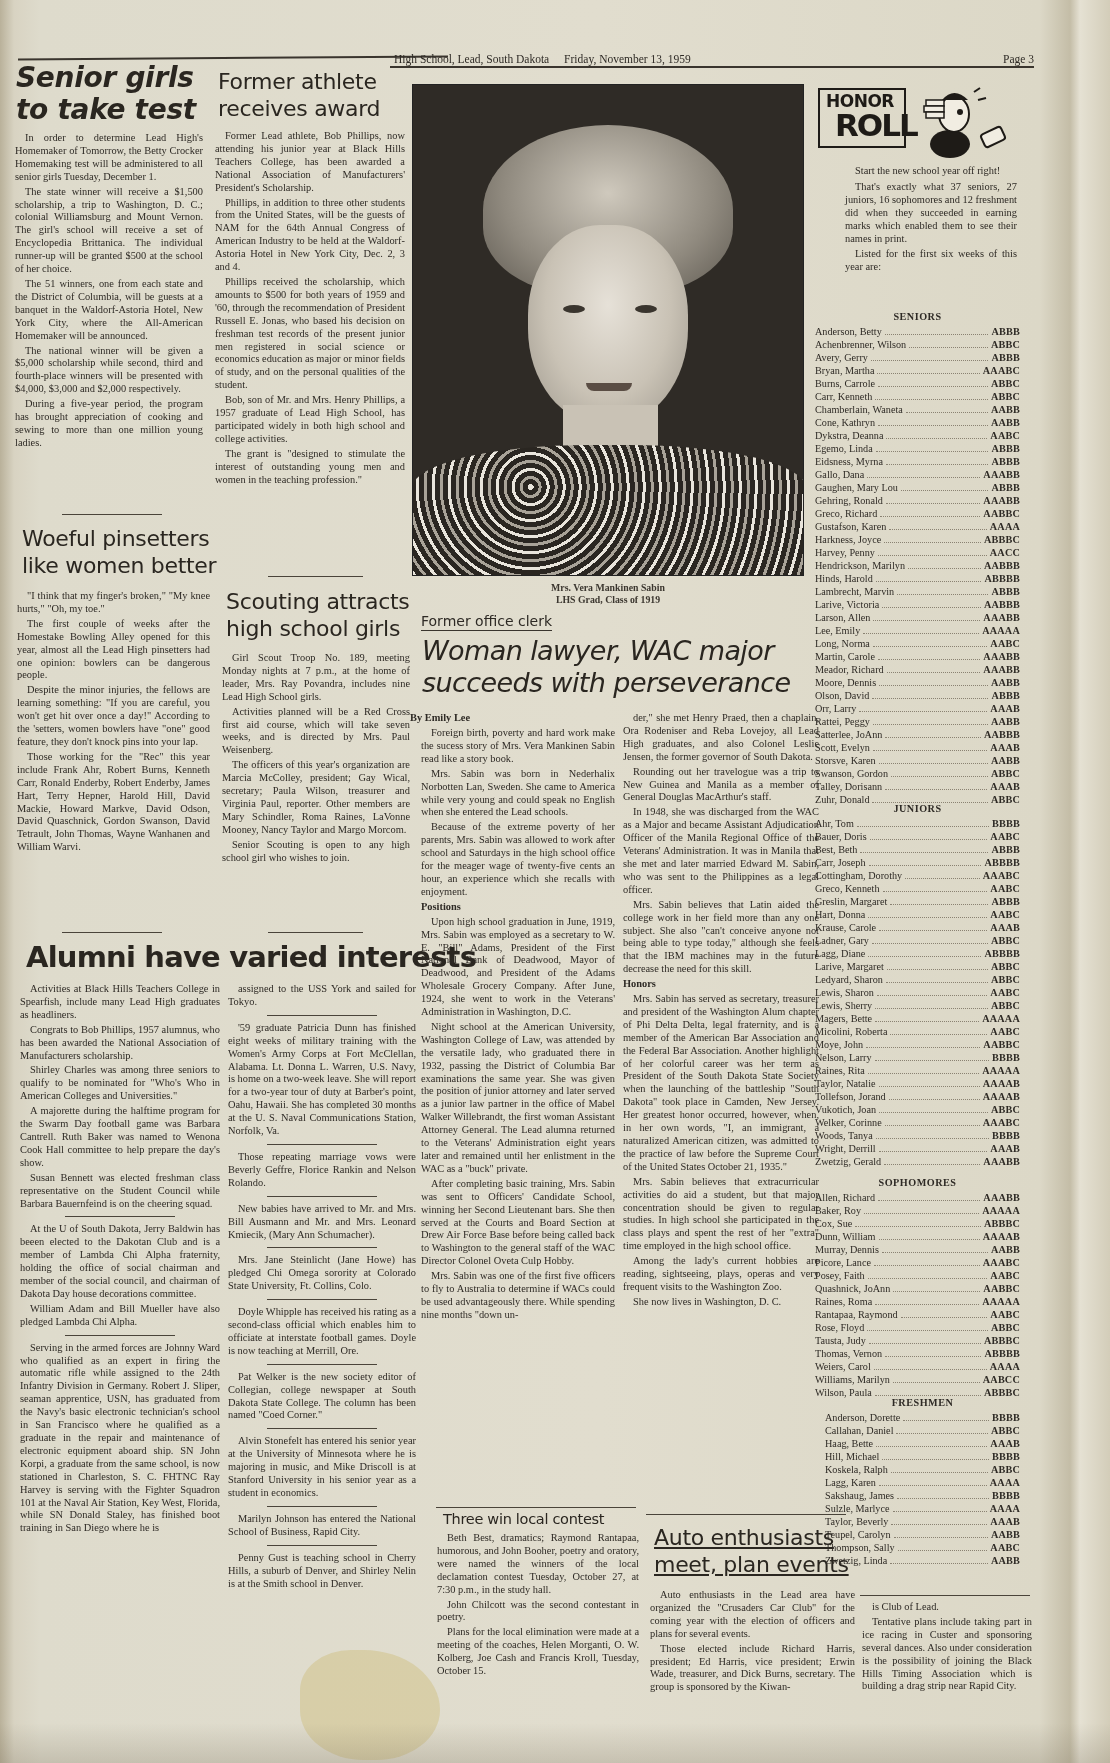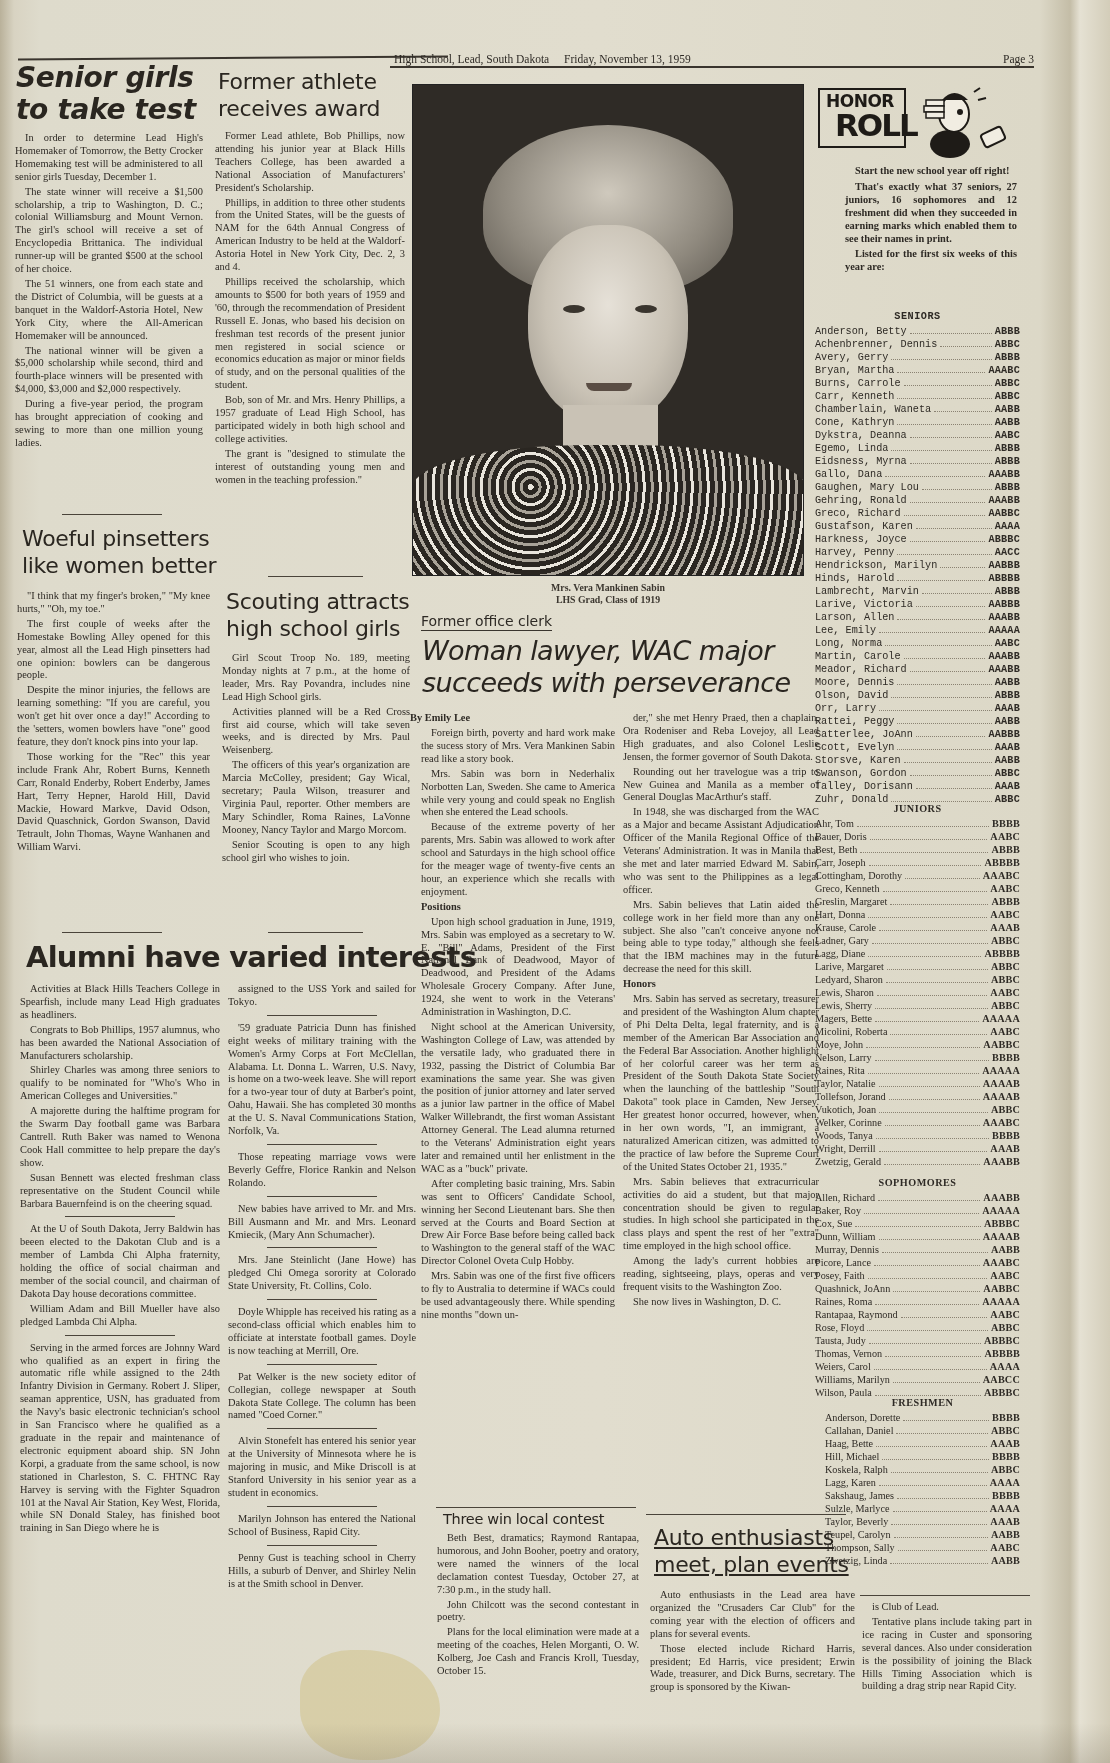--- a/index.html
+++ b/index.html
@@ -50,21 +50,21 @@
   .caption { position:absolute; left:412px; top:582px; width:392px; text-align:center; font-size:9.8px; font-weight:bold; line-height:12px; color:#3b362f; }
 
   .kicker { position:absolute; left:421px; top:613px; font-family:"DejaVu Sans", sans-serif; font-size:14px; color:#2e2a25; border-bottom:1px solid #3a352e; padding-bottom:1px; }
 
   .honor-box { position:absolute; left:818px; top:88px; width:88px; height:60px; border:2px solid #1e1b17; font-family:"DejaVu Sans", sans-serif; font-weight:bold; color:#1e1b17; line-height: 1; }
   .honor-box .h1 { position:absolute; left:6px; top:3px; font-size:17px; letter-spacing:-0.5px;text-align:center; }
   .honor-box .h2 { position:absolute; left:15px; top:20px; font-size:31px; letter-spacing:-2px; }
   .cartoon { position:absolute; left:912px; top:82px; width:100px; height:80px; }
 
   .honor-col { position:absolute; left:845px; top:165px; width:172px; font-size:10.4px; line-height:12.9px; text-align: justify; }
-  .honor-col p { text-indent: 10px; margin-bottom: 3px; font-weight: bold; }
+  .honor-col p { text-indent: 10px; margin-bottom: 3px; }
   .roll { position:absolute; left:815px; width:205px; font-size:10.2px; line-height:13px; }
   .roll .section-title { text-align:center; font-weight:bold; font-size:10.2px; letter-spacing:0.5px; margin: 2px 0 2px; }
   .roll .entry { display:flex; align-items:baseline; white-space:nowrap; }
   .roll .entry .nm { flex: 0 0 auto; }
   .roll .entry .dots { flex: 1 1 auto; border-bottom: 1px dotted #8a8272; margin: 0 3px 3px; height: 1px; }
   .roll .entry .gr { flex: 0 0 auto; font-weight: bold; letter-spacing: 0.2px; }
 
   .tape { position:absolute; border-radius: 40% 60% 50% 50%; background: rgba(200, 180, 100, 0.35); }
 </style>
 </head>
@@ -249,29 +249,29 @@
     <line x1="62" y1="10" x2="68" y2="6" stroke="#1e1b17" stroke-width="2"></line>
     <line x1="66" y1="18" x2="74" y2="16" stroke="#1e1b17" stroke-width="2"></line>
   </svg>
 
   <div class="honor-col">
       <p>Start the new school year off right!</p>
       <p>That's exactly what 37 seniors, 27 juniors, 16 sophomores and 12 freshment did when they succeeded in earning marks which enabled them to see their names in print.</p>
       <p>Listed for the first six weeks of this year are:</p>
     </div>
 
-  <div class="roll" id="roll-seniors" style="top:308px;font-family:Liberation Mono, monospace;">
+  <div class="roll" id="roll-seniors" style="top:308px;">
       <div class="section-title">SENIORS</div>
       <div class="entry">
         <span class="nm">Anderson, Betty</span>
         <span class="dots"></span>
         <span class="gr">ABBB</span>
       </div>
       <div class="entry">
-        <span class="nm">Achenbrenner, Dennis</span>
+        <span class="nm">Achenbrenner, Wilson</span>
         <span class="dots"></span>
         <span class="gr">ABBC</span>
       </div>
       <div class="entry">
         <span class="nm">Avery, Gerry</span>
         <span class="dots"></span>
         <span class="gr">ABBB</span>
       </div>
       <div class="entry">
         <span class="nm">Bryan, Martha</span>

